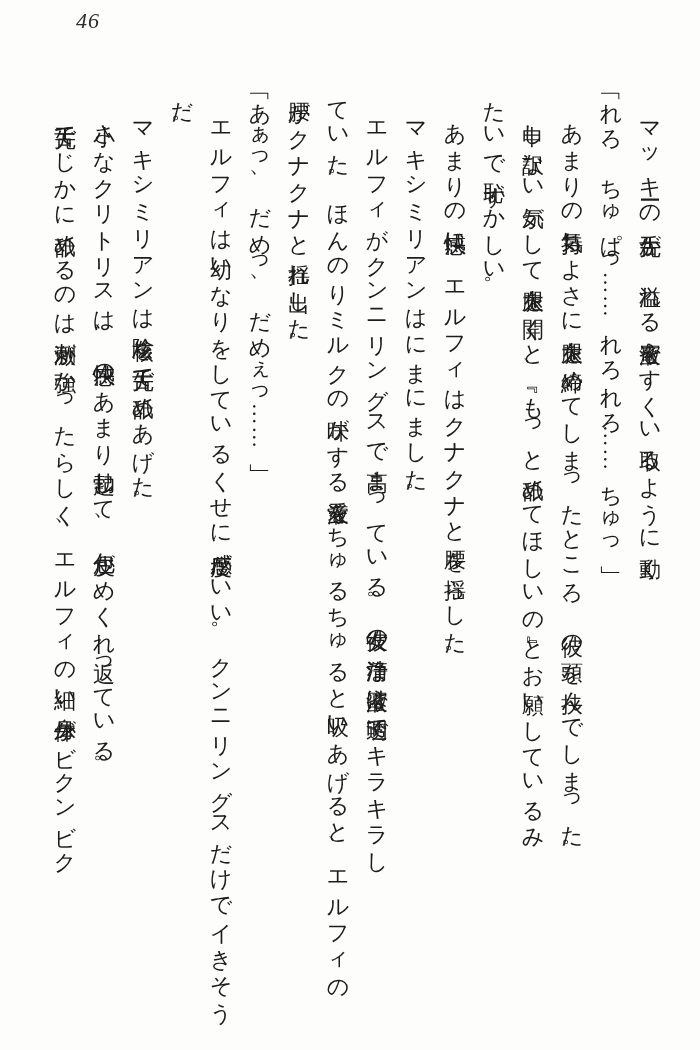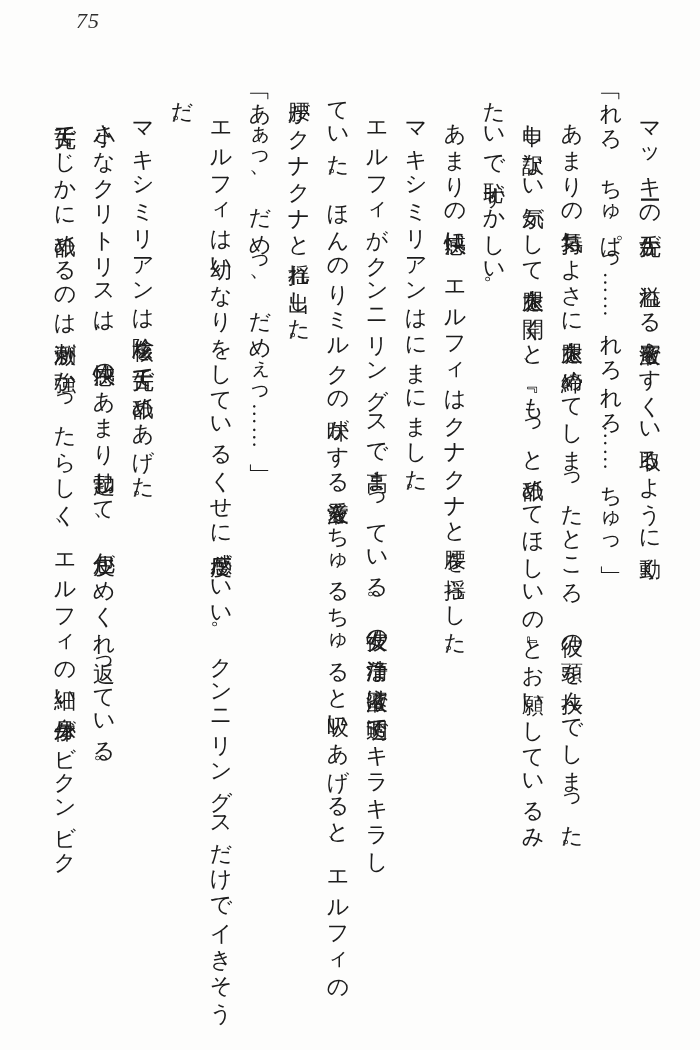--- a/index.html
+++ b/index.html
@@ -49,21 +49,21 @@
     padding: 0;
   }
   .page-text p.line.indent {
     text-indent: 1em;
   }
 </style>
 </head>
 <body>
 
 <div class="page">
-  <div class="page-number">75</div>
+  <div class="page-number">46</div>
   <div class="page-text">
       <p class="line indent">マッキーの舌先が、溢れる蜜液をすくい取るように動く。</p>
       <p class="line">「れろ、ちゅぱっ……れろれろ……ちゅっ」</p>
       <p class="line indent">あまりの気持ちよさに太腿を締めてしまったところ、彼の頭を挟んでしまった。</p>
       <p class="line indent">申し訳ない気がして太腿を開くと、『もっと舐めてほしいの』とお願いしているみ</p>
       <p class="line">たいで恥ずかしい。</p>
       <p class="line indent">あまりの快感に、エルフィはクナクナと腰を揺らした。</p>
       <p class="line indent">マキシミリアンはにまにました。</p>
       <p class="line indent">エルフィがクンニリングスで高まっている。彼女の清浄な蜜液は透明でキラキラし</p>
       <p class="line">ていた。ほんのりミルクの味がする愛液をちゅるちゅると吸いあげると、エルフィの</p>

